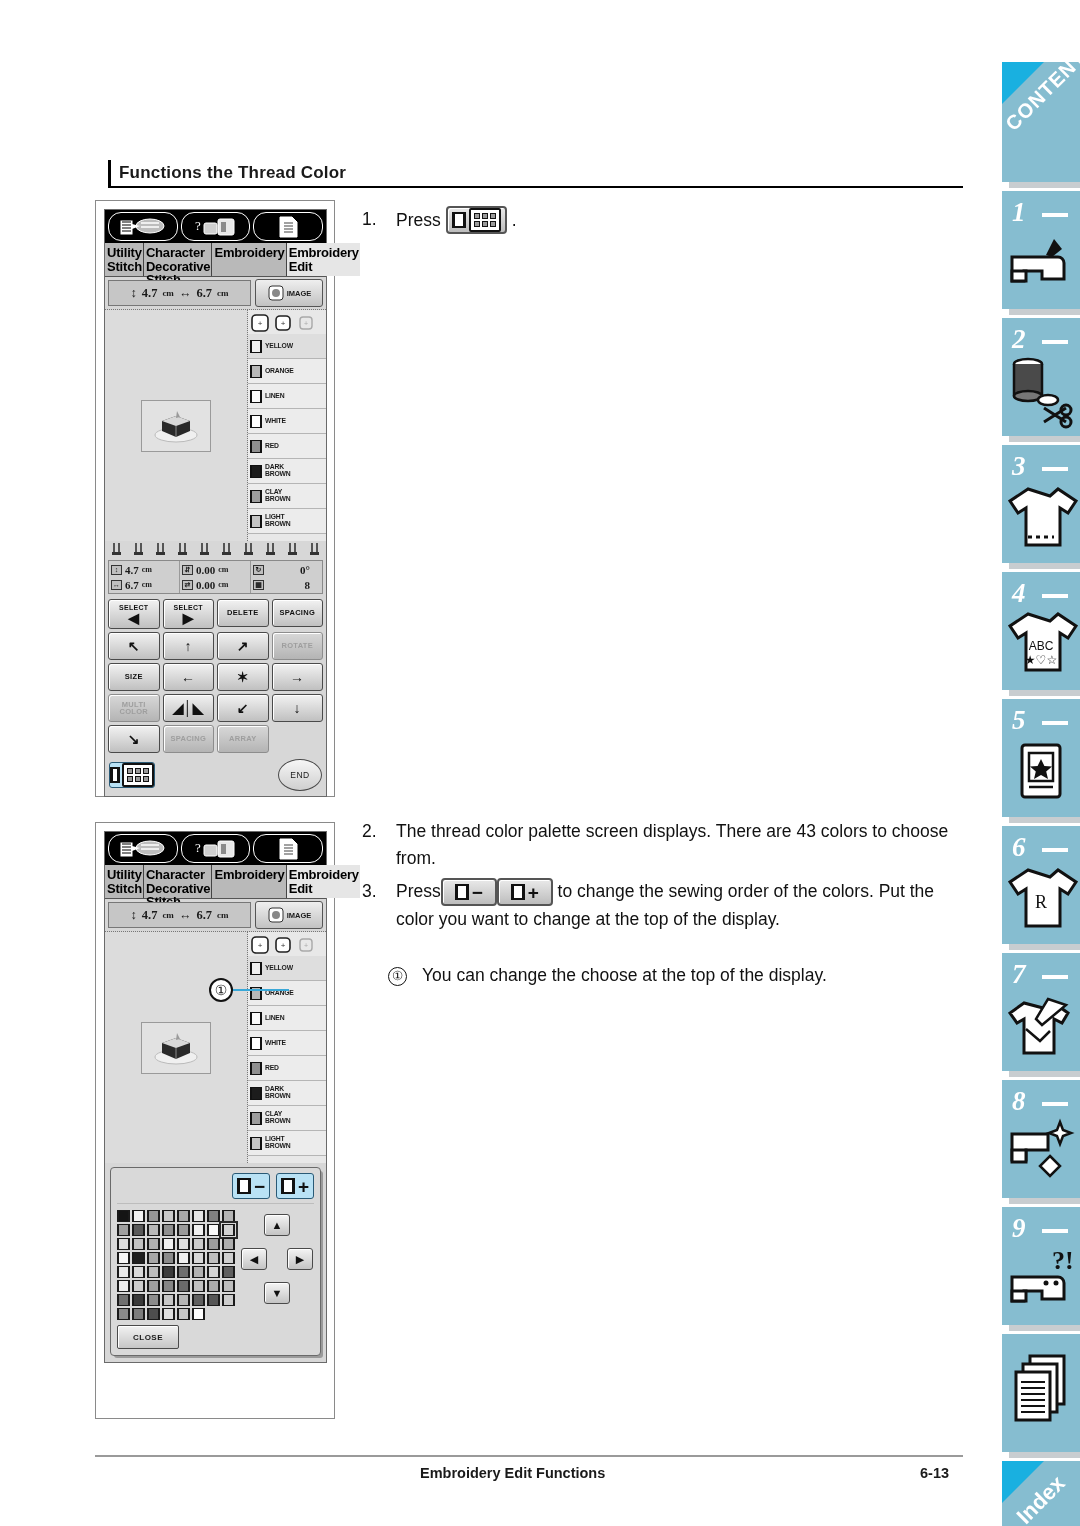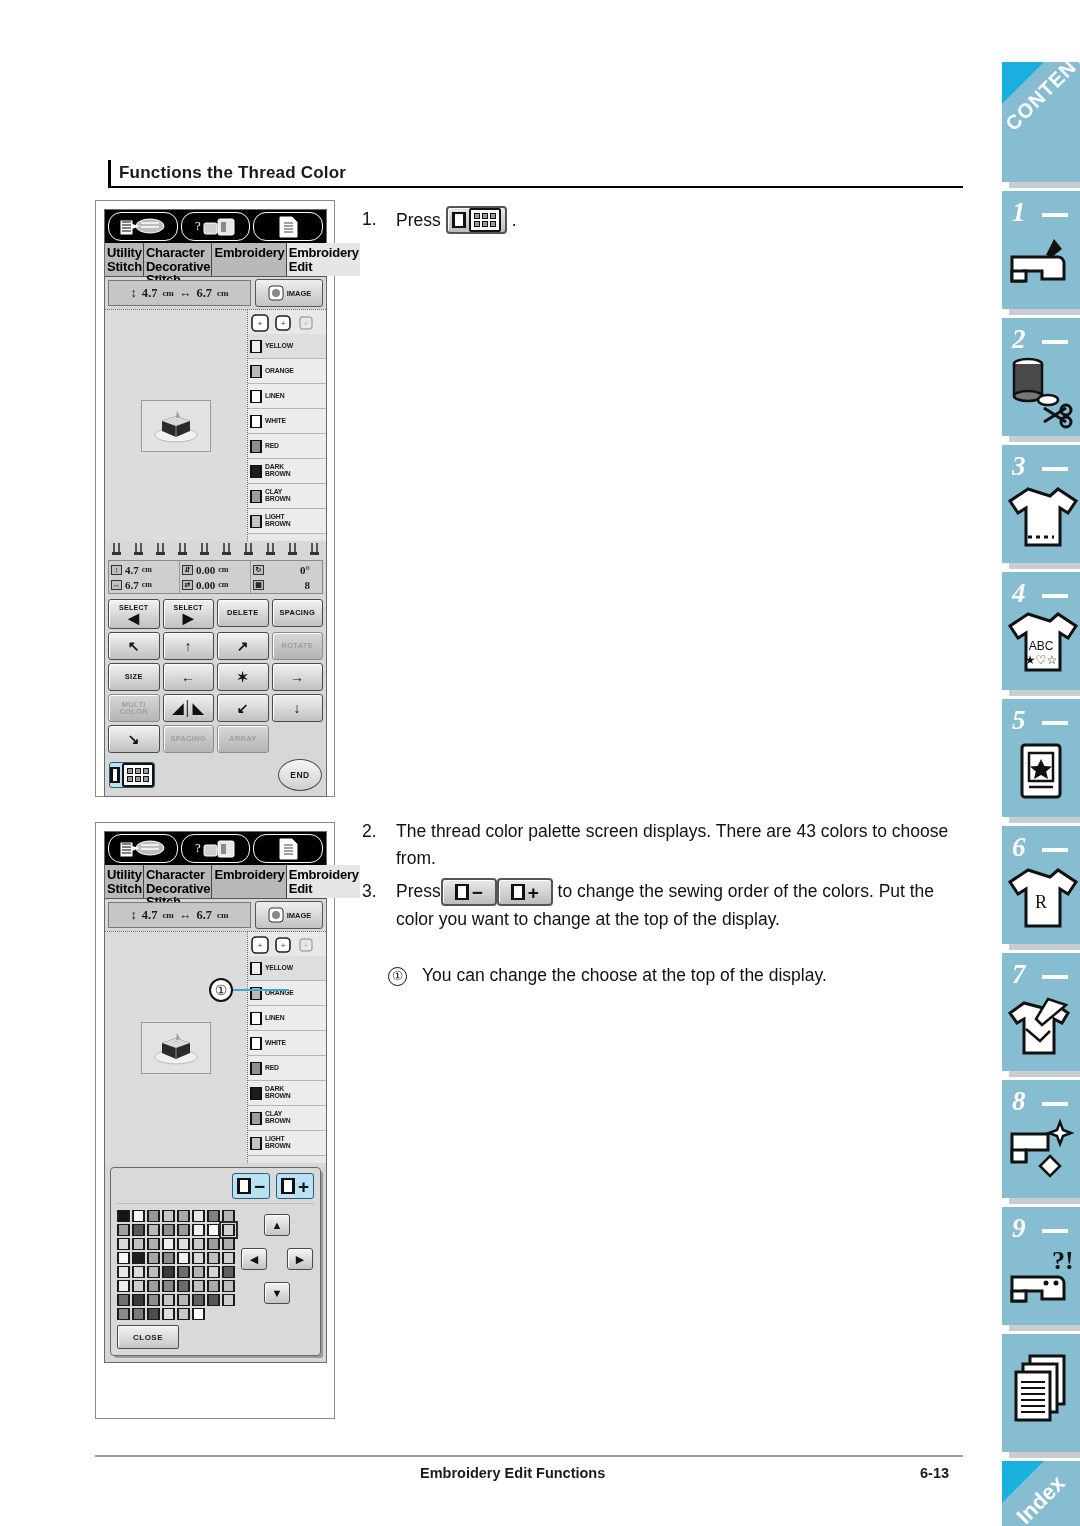--- a/index.html
+++ b/index.html
@@ -200,21 +200,21 @@
   .bt .ar { font-size:14px; line-height:1; }
   .bottom-row { padding:3px 4px 5px; display:flex; align-items:center; justify-content:space-between; }
   .thread-btn {
     width:46px; height:26px; background:#b9e2f5; border:1.5px solid #2a5a76; border-radius:3px;
     display:flex; align-items:center; justify-content:center; gap:2px;
   }
   .end-btn {
     width:44px; height:32px; border:1.5px solid #4a4a4a; border-radius:50%;
     background:linear-gradient(#f6f6f6,#cfcfcf);
     display:flex; align-items:center; justify-content:center;
-    font-size:8.5px; font-weight:bold; letter-spacing:.5px;
+    font-size:8.5px; font-weight:normal; letter-spacing:.5px;
   }
 
   
   .palette {
     margin:4px 5px 6px; background:#d9d9d9; border:1.5px solid #6a6a6a; border-radius:4px;
     box-shadow:3px 3px 0 -1px #9a9a9a;
     padding:5px 6px 6px;
   }
   .pal-head { display:flex; justify-content:flex-end; gap:6px; padding-bottom:4px; border-bottom:1px solid #bdbdbd; }
   .pal-btn {

